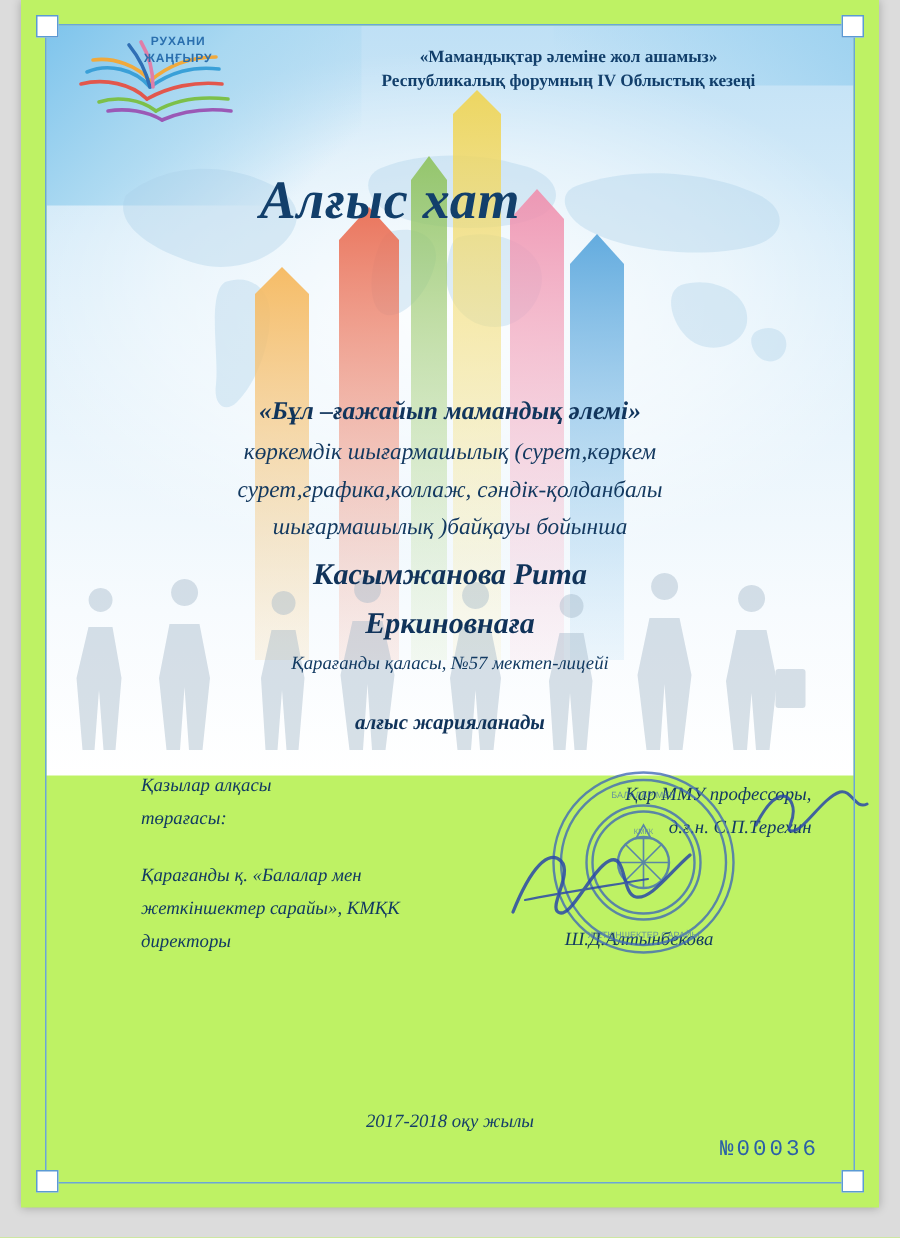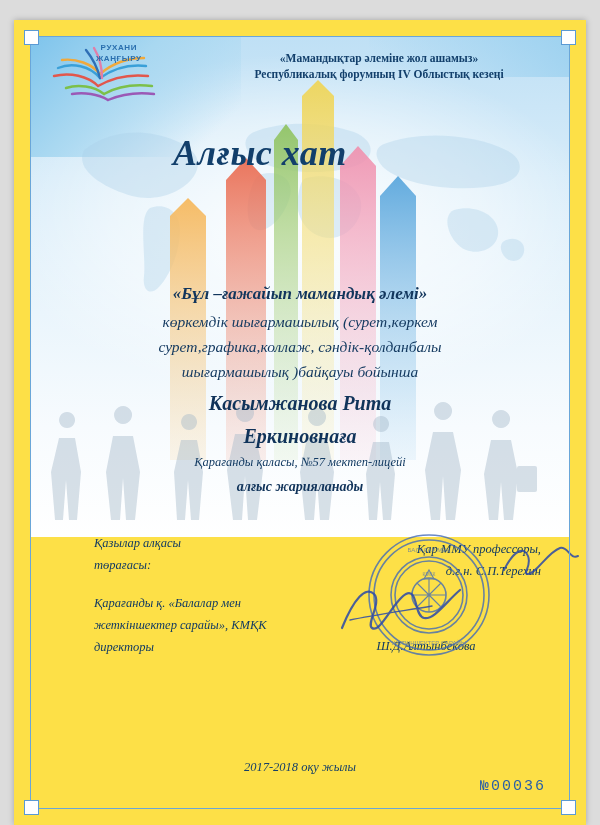--- a/index.html
+++ b/index.html
@@ -10,24 +10,24 @@
     width: 600px;
     height: 825px;
     background: #dcdcdc;
     font-family: "Liberation Serif", serif;
     overflow: hidden;
   }
 
   #certificate {
     position: absolute;
     left: 14px;
-    top: 20px;
+    top: 0;
     width: 572px;
     height: 805px;
-    background: #fde047;
+    background: #bef264;
     box-shadow: 0 0 6px rgba(0,0,0,0.25);
     overflow: hidden;
   }
 
   
   .frame {
     position: absolute;
     left: 16px;
     top: 16px;
     right: 16px;
@@ -196,21 +196,21 @@
     font-style: italic;
     line-height: 19px;
     margin-top: 3px;
     color: #123a62;
   }
   .body-block .declare {
     font-size: 14px;
     font-weight: bold;
     font-style: italic;
     line-height: 22px;
-    margin-top: 4px;
+    margin-top: 20px;
     color: #10335a;
   }
 
   
   .sig-left {
     position: absolute;
     left: 80px;
     top: 512px;
     width: 240px;
     color: #123a62;

